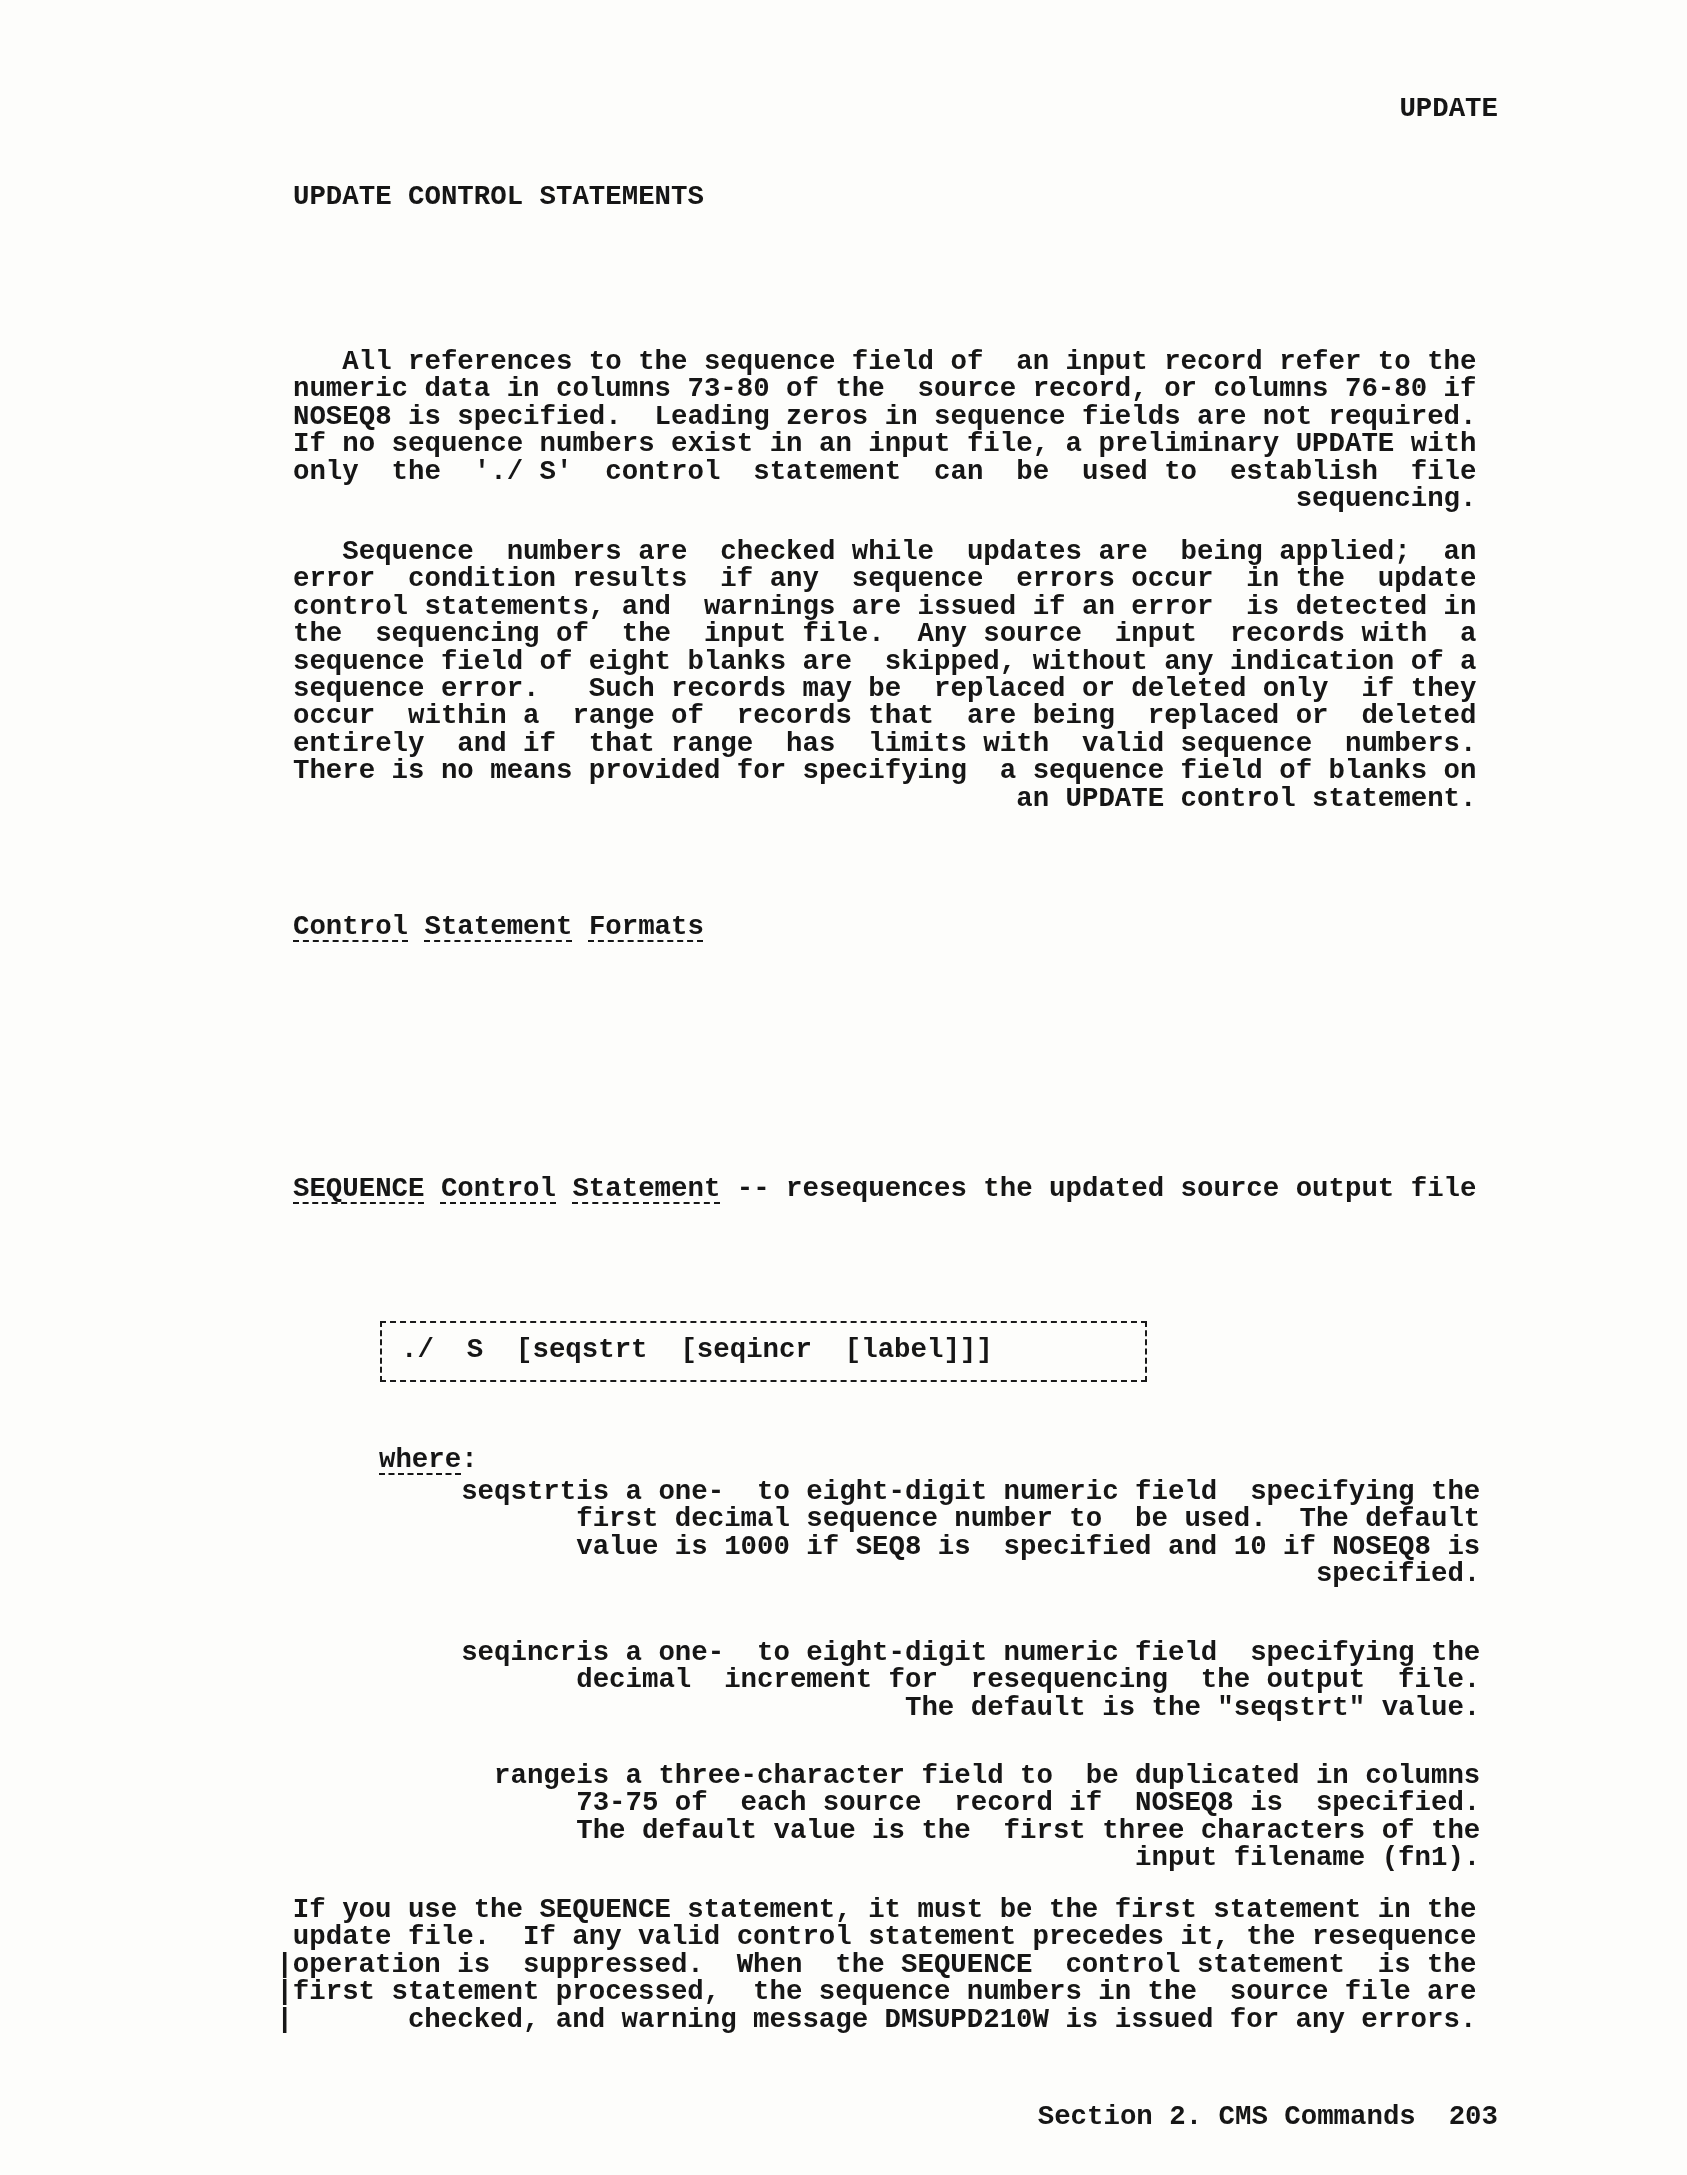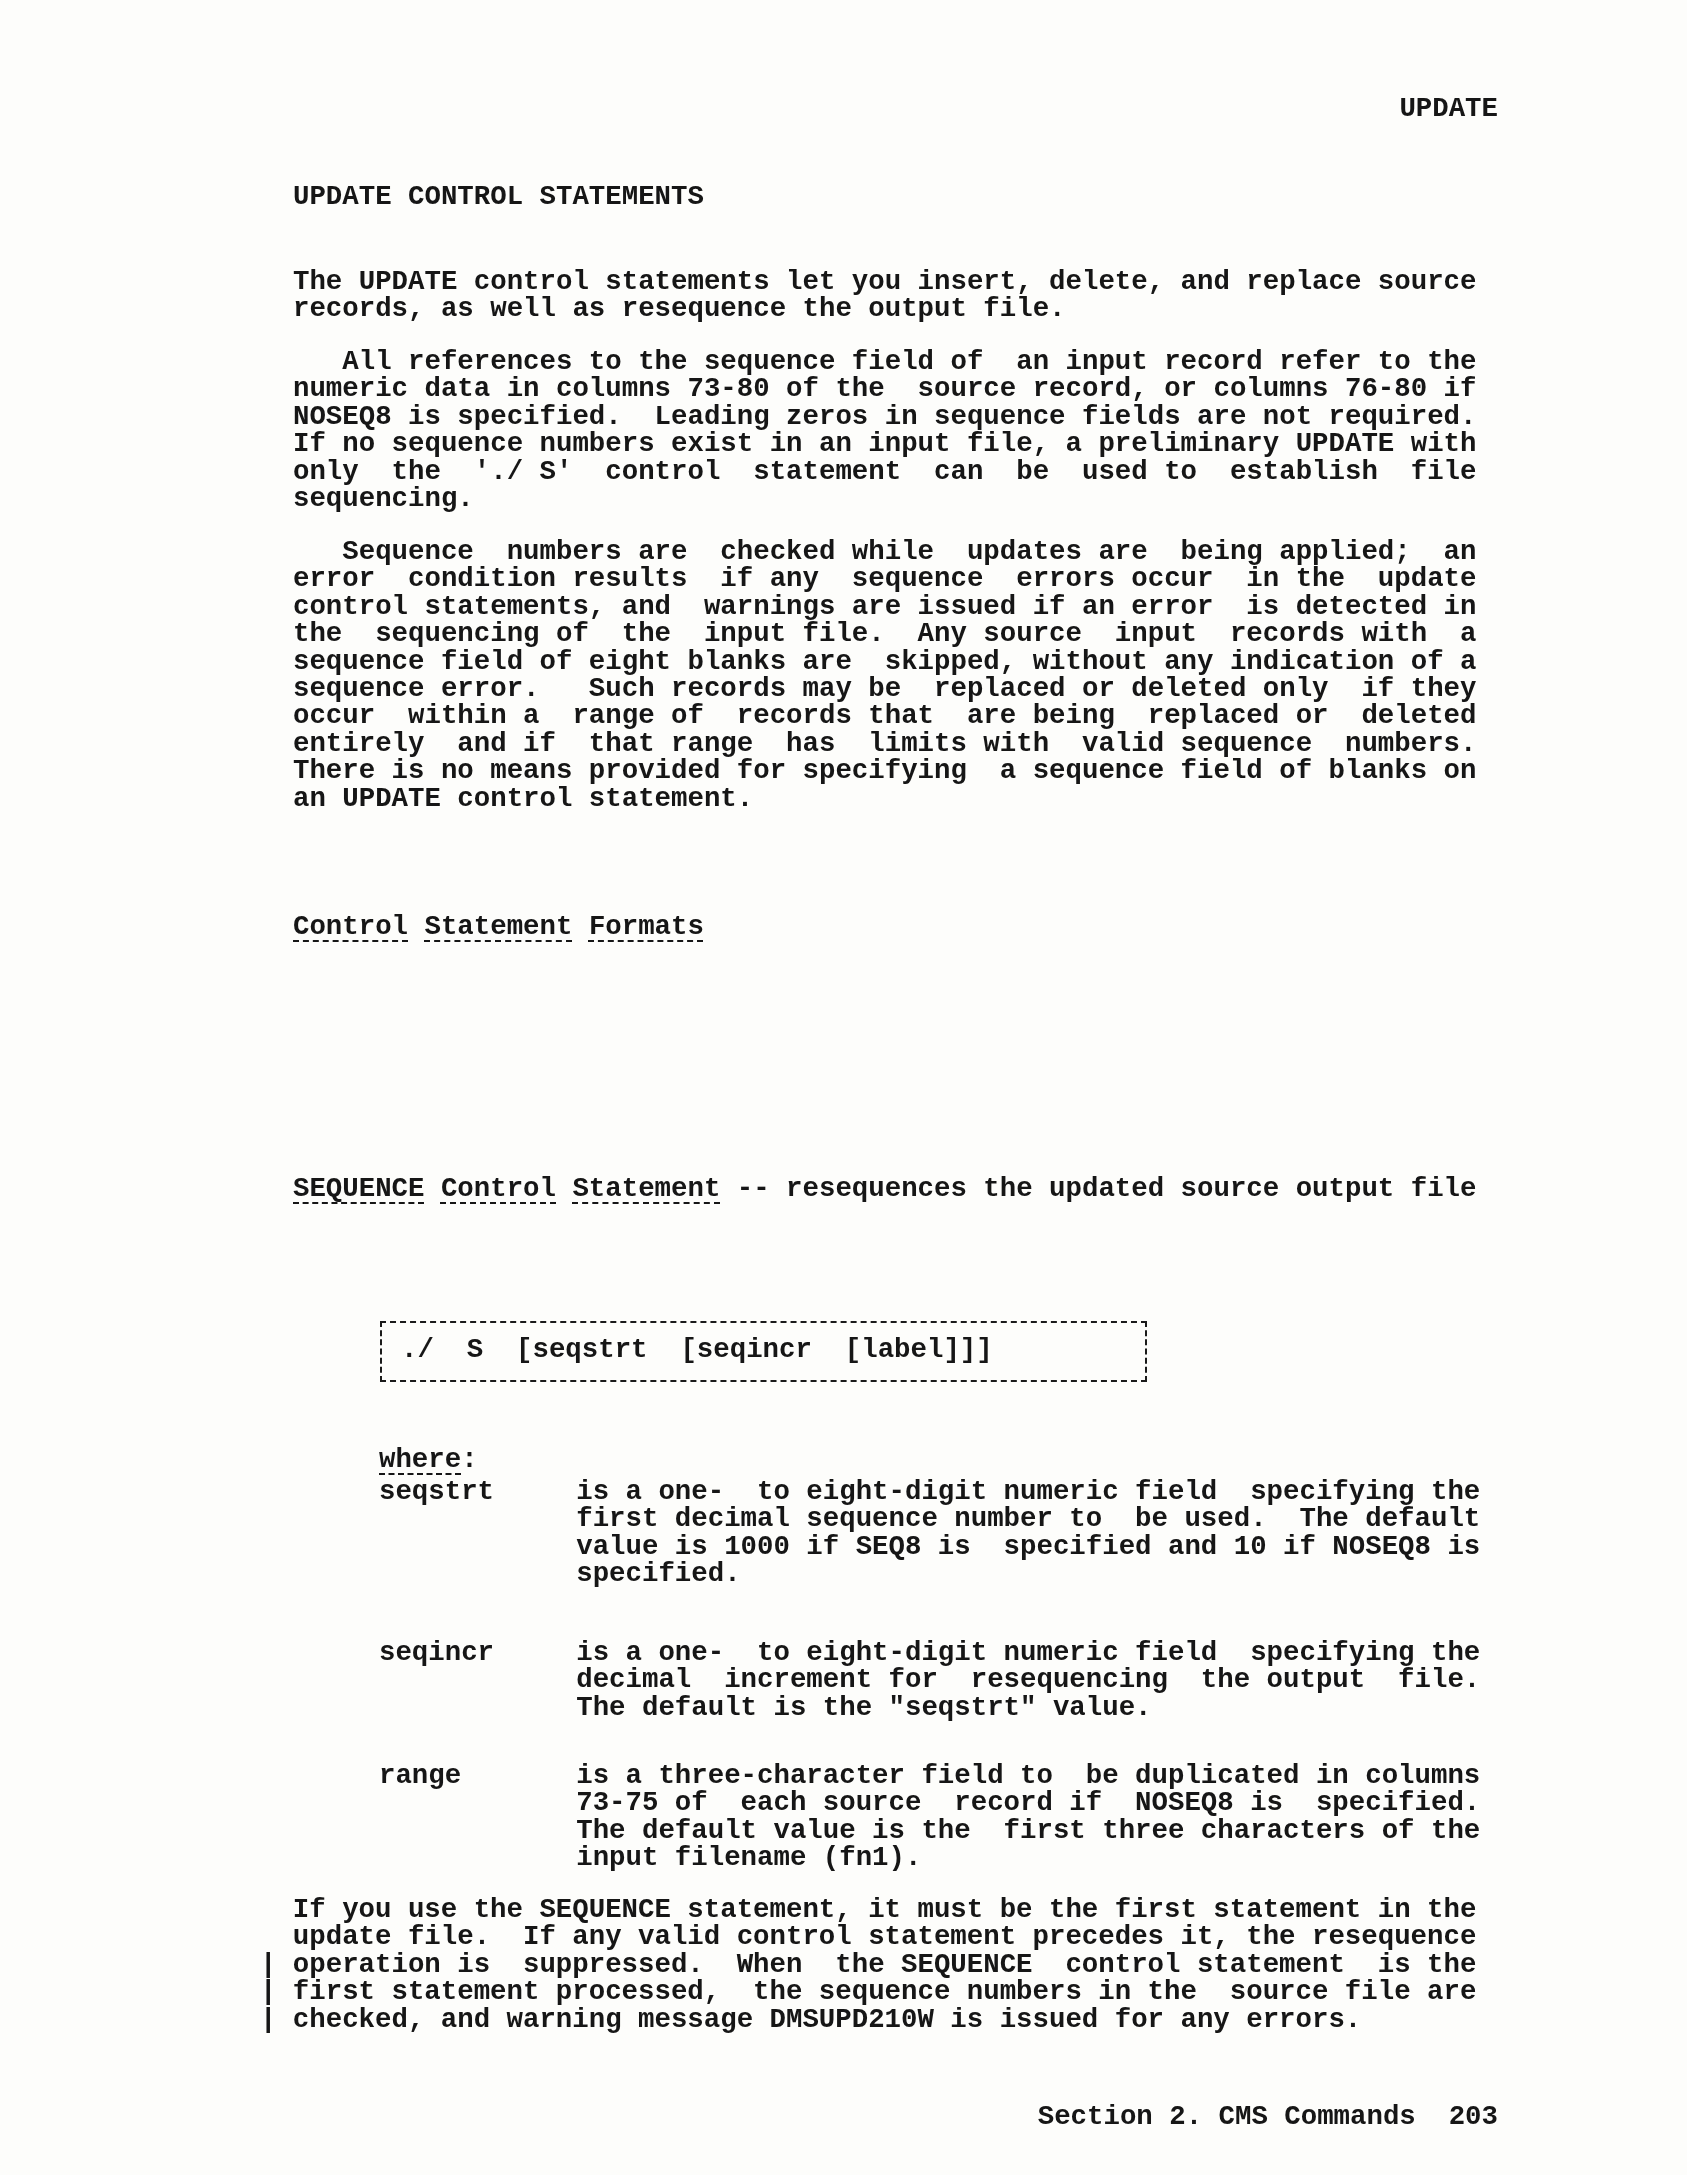--- a/index.html
+++ b/index.html
@@ -8,21 +8,21 @@
     width:1687px;height:2176px;
     margin:0 auto;
     background:#fdfdfb;
     color:#161616;
     font-family:"Liberation Mono","DejaVu Sans Mono",monospace;
     font-weight:700;
     font-size:27.4px;
     line-height:27.4px;
     overflow:hidden;
   }
-  .blk{position:absolute;white-space:pre;}
+  .blk{position:absolute;white-space:pre;text-align:right;}
   .term{display:inline-block;width:12ch;vertical-align:top;white-space:pre;}
   .def{display:inline-block;vertical-align:top;white-space:pre;}
   .bars{display:inline-block;width:2ch;vertical-align:top;white-space:pre;}
   .seq-desc{display:block;white-space:pre;}
   .uw{
     text-decoration-line:underline;
     text-decoration-style:dashed;
     text-decoration-thickness:2.4px;
     text-underline-offset:5.7px;
   }
@@ -41,22 +41,20 @@
 </style>
 </head>
 <body>
 
 <div class="page">
 
   <div class="blk" style="top:95px;right:189px;">UPDATE</div>
 
   <div class="blk" style="top:183px;left:293px;">UPDATE CONTROL STATEMENTS</div>
 
-  <div class="blk" style="top:268px;left:293px;">The UPDATE control statements let you insert, delete, and replace source
-records, as well as resequence the output file.</div>
 
   <div class="blk" style="top:348px;left:293px;">   All references to the sequence field of  an input record refer to the
 numeric data in columns 73-80 of the  source record, or columns 76-80 if
 NOSEQ8 is specified.  Leading zeros in sequence fields are not required.
 If no sequence numbers exist in an input file, a preliminary UPDATE with
 only  the  './ S'  control  statement  can  be  used to  establish  file
 sequencing.</div>
 
   <div class="blk" style="top:538px;left:293px;">   Sequence  numbers are  checked while  updates are  being applied;  an
 error  condition results  if any  sequence  errors occur  in the  update

